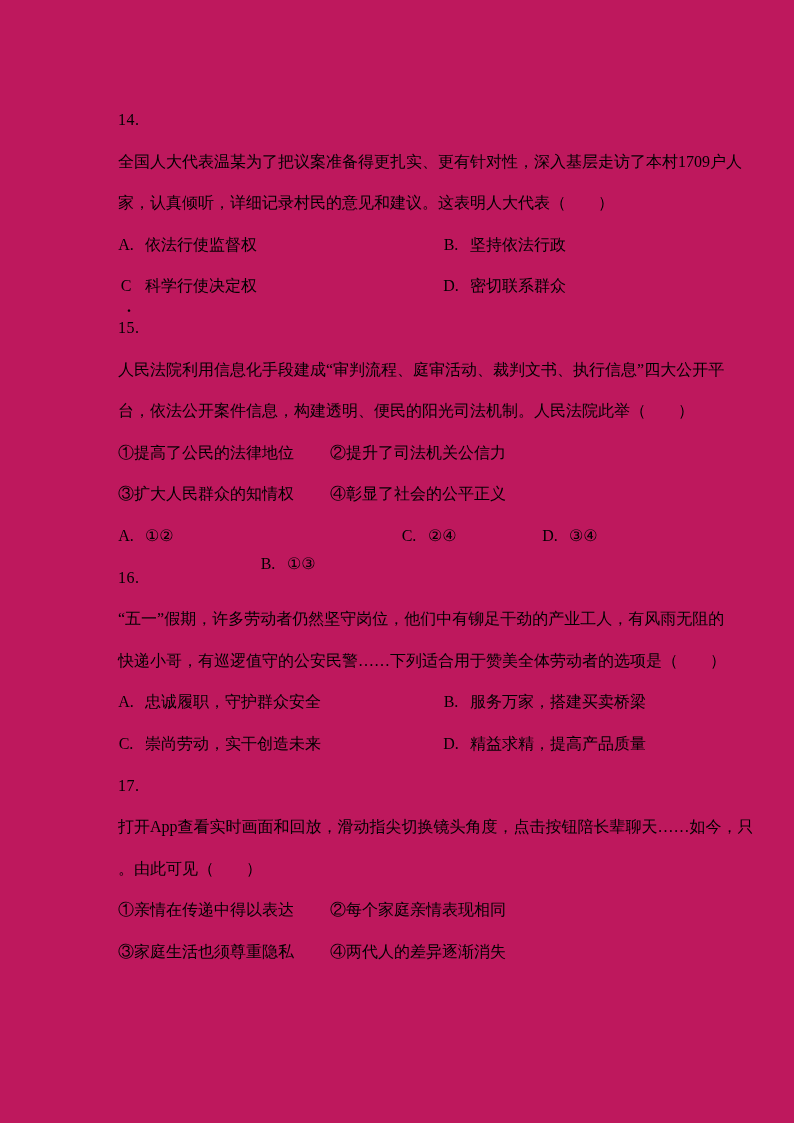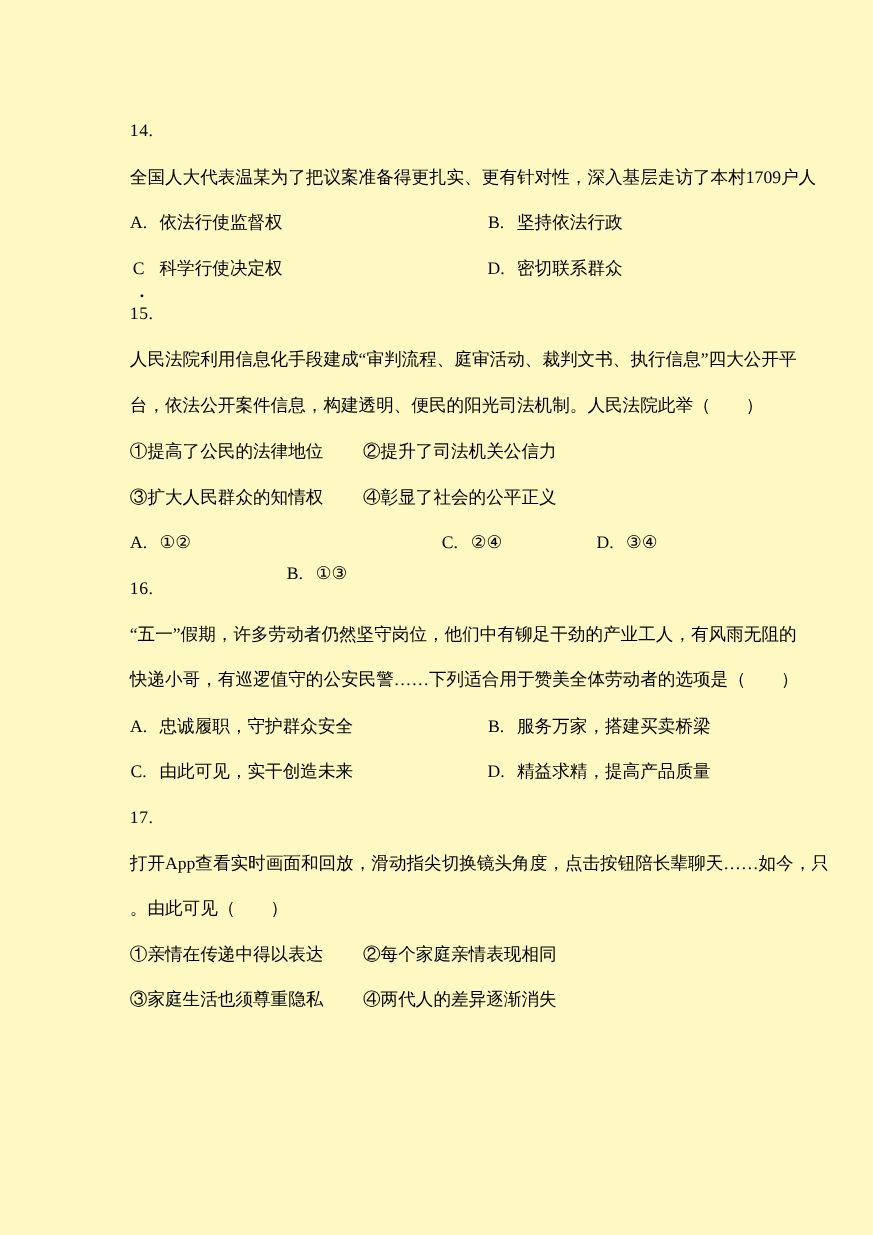--- a/index.html
+++ b/index.html
@@ -4,21 +4,21 @@
 <style>
   html, body {
     margin: 0;
     padding: 0;
     background: #ffffff;
   }
   .page {
     position: relative;
     width: 794px;
     height: 1123px;
-    background: #fef9c3;
+    background: #be185d;
     color: #000000;
     font-family: "Liberation Serif", "DejaVu Serif", serif;
     overflow: hidden;
   }
   .doc {
     position: absolute;
     left: 118px;
     top: 110px;
     width: 558px;
   }
@@ -57,20 +57,21 @@
   }
 </style>
 </head>
 <body>
 
 <div class="page">
   <div class="doc">
 
     <div class="line qnum">14.</div>
     <div class="line">全国人大代表温某为了把议案准备得更扎实、更有针对性，深入基层走访了本村1709户人</div>
+    <div class="line">家，认真倾听，详细记录村民的意见和建议。这表明人大代表（　　）</div>
     <div class="line row">
       <span class="opt c0"><span class="lbl">A.</span><span>依法行使监督权</span></span>
       <span class="opt c325"><span class="lbl">B.</span><span>坚持依法行政</span></span>
     </div>
     <div class="line row">
       <span class="opt c0"><span class="lbl">C</span><span>科学行使决定权</span></span>
       <span class="stray-dot">.</span>
       <span class="opt c325"><span class="lbl">D.</span><span>密切联系群众</span></span>
     </div>
 
@@ -93,21 +94,21 @@
     </div>
 
     <div class="line qnum">16.</div>
     <div class="line">“五一”假期，许多劳动者仍然坚守岗位，他们中有铆足干劲的产业工人，有风雨无阻的</div>
     <div class="line">快递小哥，有巡逻值守的公安民警……下列适合用于赞美全体劳动者的选项是（　　）</div>
     <div class="line row">
       <span class="opt c0"><span class="lbl">A.</span><span>忠诚履职，守护群众安全</span></span>
       <span class="opt c325"><span class="lbl">B.</span><span>服务万家，搭建买卖桥梁</span></span>
     </div>
     <div class="line row">
-      <span class="opt c0"><span class="lbl">C.</span><span>由此可见，实干创造未来</span></span>
+      <span class="opt c0"><span class="lbl">C.</span><span>崇尚劳动，实干创造未来</span></span>
       <span class="opt c325"><span class="lbl">D.</span><span>精益求精，提高产品质量</span></span>
     </div>
 
     <div class="line qnum">17.</div>
     <div class="line">打开App查看实时画面和回放，滑动指尖切换镜头角度，点击按钮陪长辈聊天……如今，只</div>
     <div class="line">。由此可见（　　）</div>
     <div class="line row">
       <span class="opt c0">①亲情在传递中得以表达</span>
       <span class="opt c212">②每个家庭亲情表现相同</span>
     </div>

